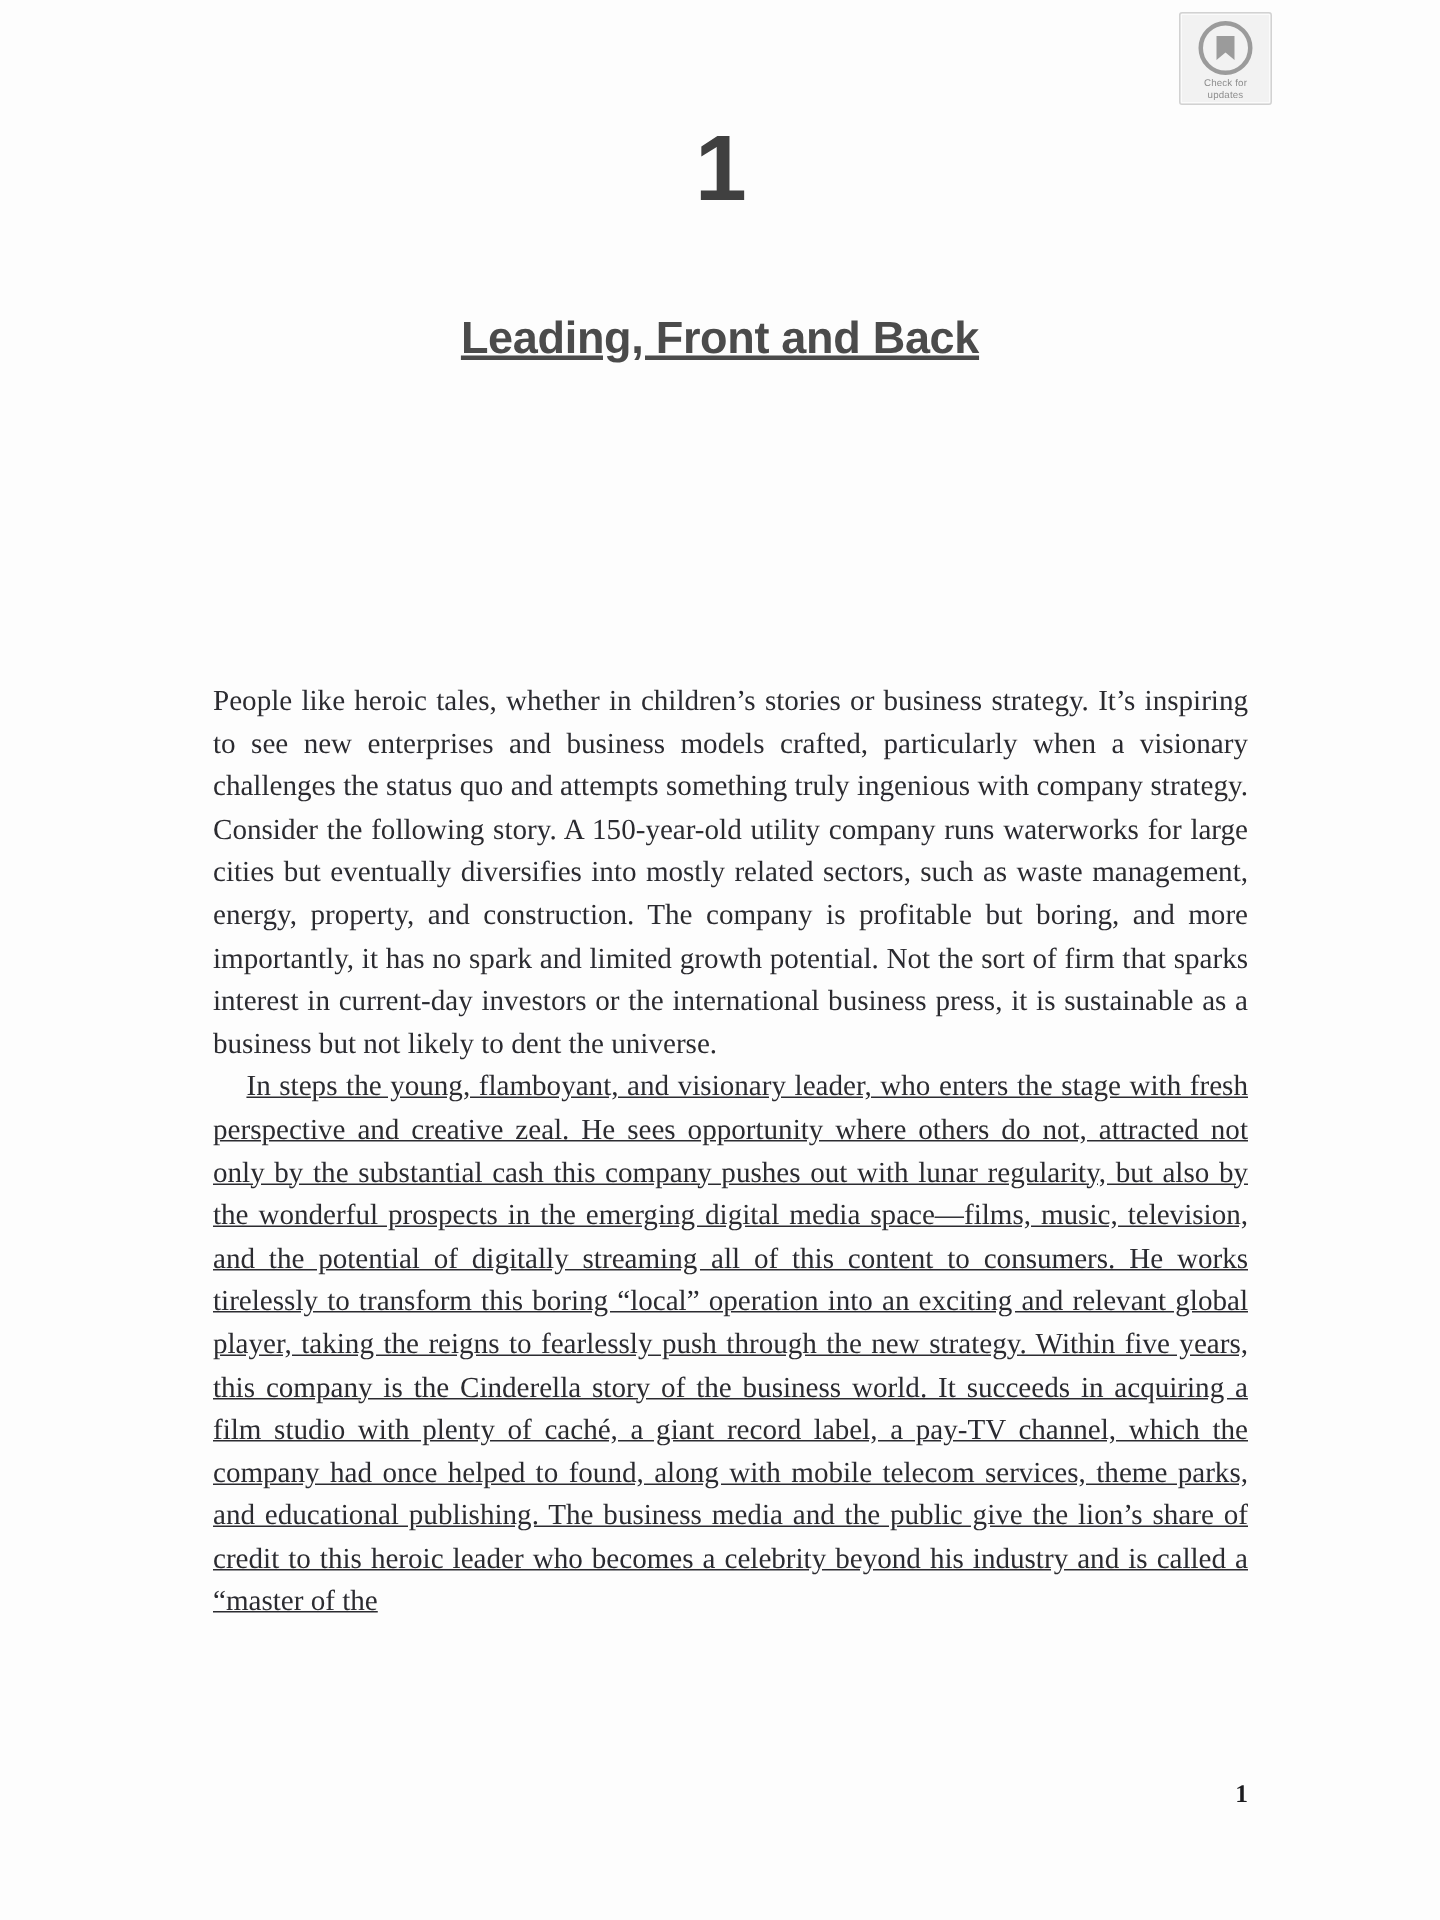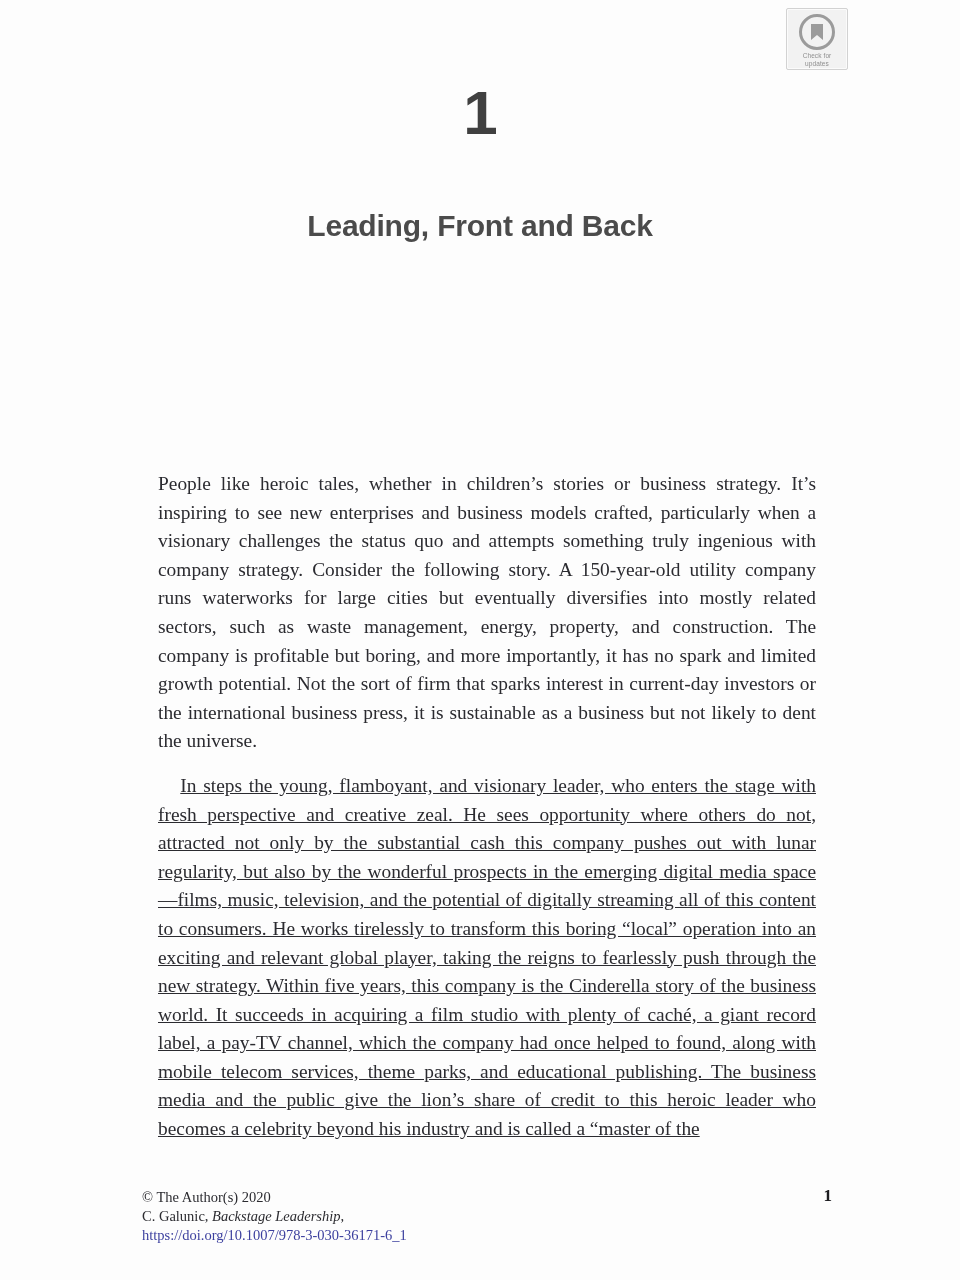--- a/index.html
+++ b/index.html
@@ -82,37 +82,38 @@
     top: 188px;
     left: 0;
     right: 0;
     text-align: center;
     font-family: "Liberation Sans", sans-serif;
     font-weight: bold;
     font-size: 30px;
     line-height: 36px;
     color: #4b4b4b;
     letter-spacing: -0.2px;
+    text-decoration: underline;
   }
 
   
   .body-text {
     position: absolute;
     top: 454px;
     left: 142px;
     width: 690px;
     font-family: "Liberation Serif", "DejaVu Serif", serif;
     font-size: 19.4px;
     line-height: 28.6px;
     color: #2b2b30;
     text-align: justify;
     text-justify: inter-word;
   }
   .body-text p {
-    margin: 16px;
+    margin: 0;
     text-indent: 0;
     hyphens: none;
   }
   .body-text p + p {
     text-indent: 1.15em;
     text-decoration: underline;
   }
 
   
   .footer {
@@ -165,23 +166,16 @@
 
   <div class="chapter-number">1</div>
 
   <h1 class="chapter-title">Leading, Front and Back</h1>
 
   <div class="body-text">
     <p>People like heroic tales, whether in children’s stories or business strategy. It’s inspiring to see new enterprises and business models crafted, particularly when a visionary challenges the status quo and attempts something truly ingenious with company strategy. Consider the following story. A 150-year-old utility company runs waterworks for large cities but eventually diversifies into mostly related sectors, such as waste management, energy, property, and construction. The company is profitable but boring, and more importantly, it has no spark and limited growth potential. Not the sort of firm that sparks interest in current-day investors or the international business press, it is sustainable as a business but not likely to dent the universe.</p>
     <p>In steps the young, flamboyant, and visionary leader, who enters the stage with fresh perspective and creative zeal. He sees opportunity where others do not, attracted not only by the substantial cash this company pushes out with lunar regularity, but also by the wonderful prospects in the emerging digital media space—films, music, television, and the potential of digitally streaming all of this content to consumers. He works tirelessly to transform this boring “local” operation into an exciting and relevant global player, taking the reigns to fearlessly push through the new strategy. Within five years, this company is the Cinderella story of the business world. It succeeds in acquiring a film studio with plenty of caché, a giant record label, a pay-TV channel, which the company had once helped to found, along with mobile telecom services, theme parks, and educational publishing. The business media and the public give the lion’s share of credit to this heroic leader who becomes a celebrity beyond his industry and is called a “master of the</p>
   </div>
 
-  <div class="footer">
-    <div class="footer-line">© The Author(s) 2020</div>
-    <div class="footer-line">
-      <span>C. Galunic, </span><span class="italic">Backstage Leadership</span><span>,</span>
-    </div>
-    <a class="footer-doi" href="#">https://doi.org/10.1007/978-3-030-36171-6_1</a>
-  </div>
 
   <div class="page-number">1</div>
 
 </div>
 
 </body></html>

